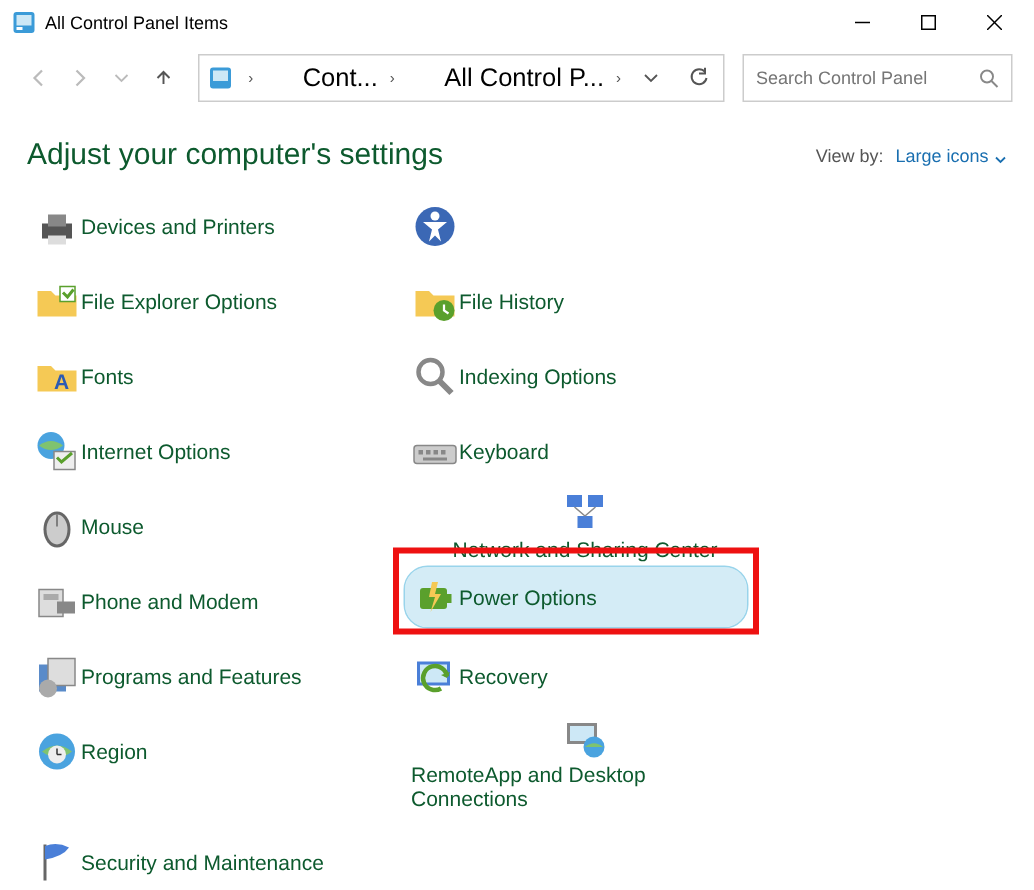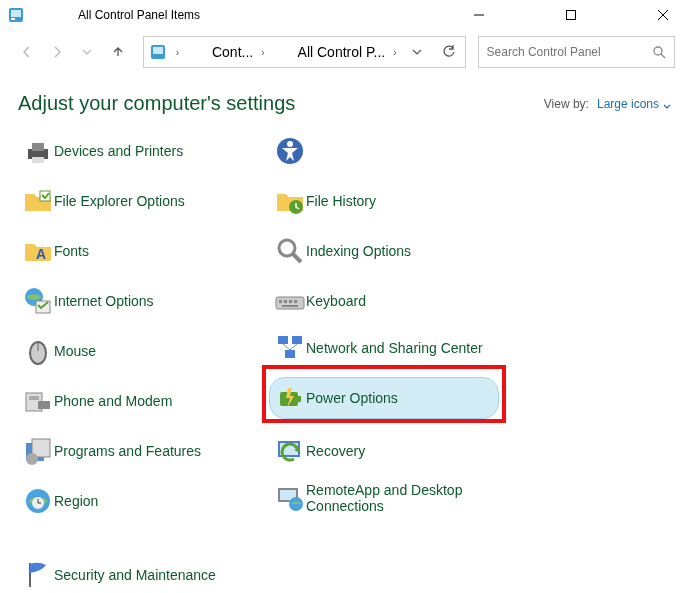--- a/index.html
+++ b/index.html
@@ -1,46 +1,46 @@
 <!DOCTYPE html>
 <html><head>
 <meta charset="utf-8">
 <style>
 * { box-sizing: border-box; margin: 0; padding: 0; font-family: "Segoe UI", Tahoma, sans-serif; }
 body { width: 689px; height: 593px; background: #fff; overflow: hidden; position: relative; }
 
-.titlebar { height: 30px; display: flex; align-items: center; padding: 12px 4px; gap: 48px; }
+.titlebar { height: 30px; display: flex; align-items: center; padding: 12px 4px; }
 .titlebar .tb-icon { width: 16px; height: 16px; margin: 0 6px 0 4px; }
 .titlebar .tb-title { font-size: 12px; color: #000; flex: 1; }
 .tb-btn { width: 44px; height: 28px; display: flex; align-items: center; justify-content: center; color: #000; }
 
 .navbar { height: 44px; display: flex; align-items: center; padding: 0 14px; gap: 4px; }
 .nav-arrow { width: 28px; height: 30px; display: flex; align-items: center; justify-content: center; color: #555; }
 .nav-arrow.disabled { color: #bbb; }
 
 .addr { flex: 1; height: 32px; border: 1px solid #ccc; display: flex; align-items: center; margin: 0 8px; }
 .addr-icon { width: 16px; height: 16px; margin: 0 6px; }
-.crumb { font-size: 14px; color: #000; padding: 0 4px; display: flex; align-items: center; white-space: nowrap; margin-left: 25px; }
+.crumb { font-size: 17px; color: #000; padding: 0 4px; display: flex; align-items: center; white-space: nowrap; margin-left: 25px; }
 .crumb-sep { font-size: 10px; color: #555; padding: 0 4px; }
 .addr-spacer { flex: 1; }
 .refresh { width: 32px; display: flex; align-items: center; justify-content: center; color: #555; }
 
 .search { width: 210px; height: 32px; border: 1px solid #ccc; display: flex; align-items: center; padding: 0 8px; }
 .search input { border: none; outline: none; width: 100%; font-size: 12px; color: #555; background: transparent; }
 .search-icon { color: #888; }
 
 .content { padding: 18px 18px 0 18px; }
 .content-head { display: flex; justify-content: space-between; align-items: center; margin-bottom: 16px; }
 .head-title { font-size: 20px; color: #0d5a2e; font-weight: 400; }
 .viewby { font-size: 12px; color: #555; display: flex; align-items: center; gap: 8px; }
 .viewby-select { color: #1a6fb0; display: inline-flex; align-items: flex-end; gap: 4px; }
 
 .items { display: flex; flex-direction: column; gap: 0; position: relative; height: 460px; }
 .item { position: absolute; width: 240px; height: 40px; display: flex; align-items: center; padding: 0 4px; }
-.item.wide { height: 44px; }
+.item.wide { height: 44px; flex-direction: column; }
 .item .lbl { font-size: 14px; color: #0d5a2e; }
 .item .lbl.two { line-height: 16px; }
 .item-icon { width: 32px; height: 32px; flex-shrink: 0; }
 
 .selected { background: #d4ecf6; outline: 1px solid #99d4eb; border-radius: 15px; }
 .highlight-box { position: absolute; border: 4px solid #e11; }
 
 svg { display: block; }
 </style>
 </head>

